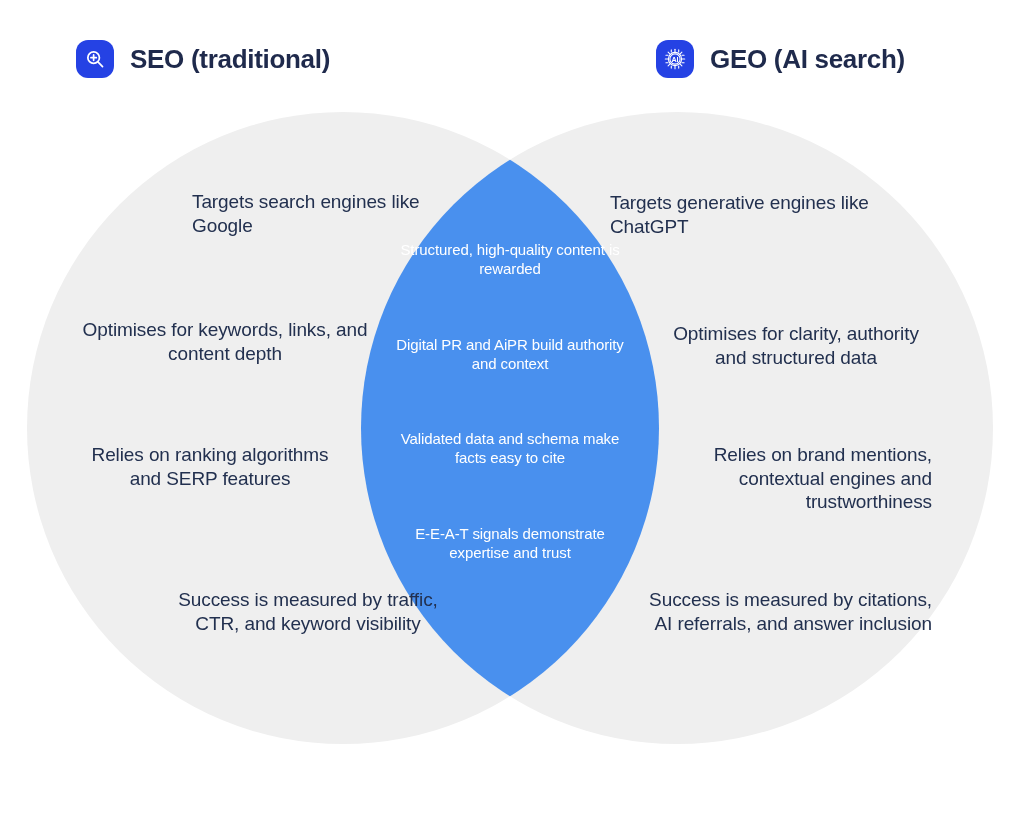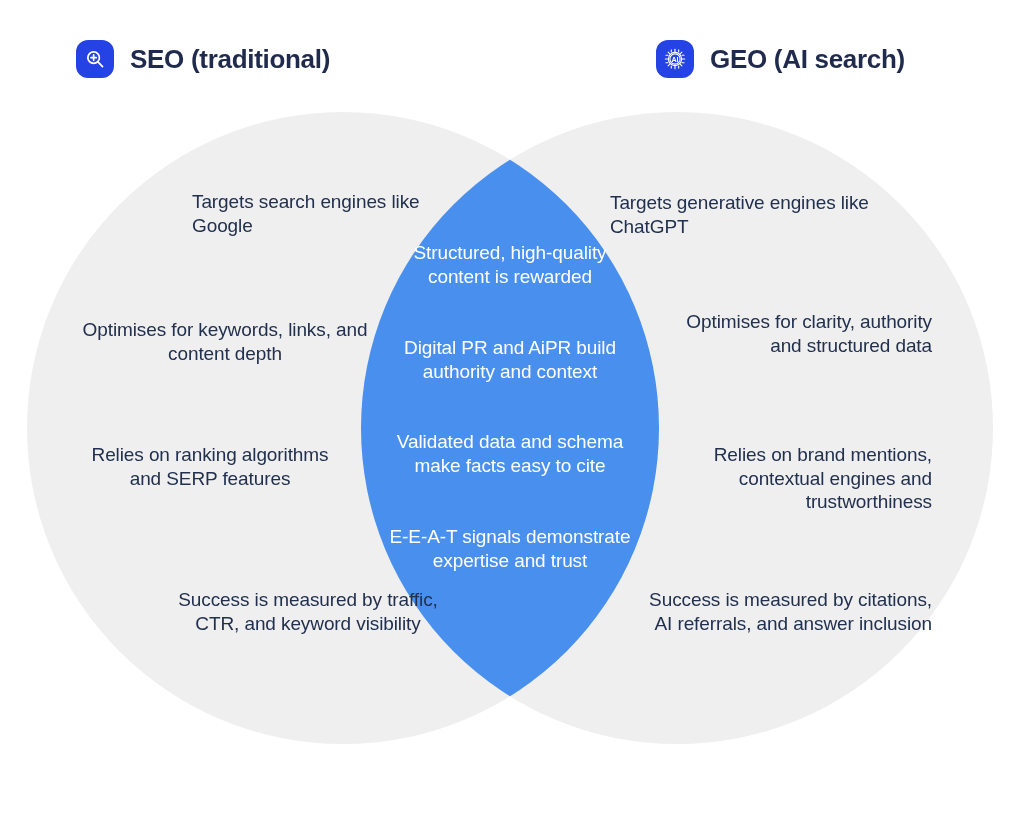--- a/index.html
+++ b/index.html
@@ -67,36 +67,36 @@
     font-size: 19px;
     line-height: 1.24;
     color: #22304F;
     letter-spacing: -0.1px;
   }
   .bullet.left  { text-align: center;  }
   .bullet.right { text-align: right; }
 
   .center-item {
     position: absolute;
-    font-size: 19px;
+    font-size: 15px;
     line-height: 1.24;
     color: #FFFFFF;
     text-align: center;
     letter-spacing: -0.1px;
   }
 
   
   #bullet-l-0 { left: 192px; top: 190px; width: 250px; text-align: left; }
   #bullet-l-1 { left: 80px;  top: 318px; width: 290px; }
   #bullet-l-2 { left: 80px;  top: 443px; width: 260px; }
   #bullet-l-3 { left: 168px; top: 588px; width: 280px; }
 
   
   #bullet-r-0 { left: 610px; top: 191px; width: 290px; text-align: left; }
-  #bullet-r-1 { left: 660px; top: 310px; width: 272px; }
+  #bullet-r-1 { left: 660px; top: 322px; width: 272px; text-align: center; }
   #bullet-r-2 { left: 650px; top: 443px; width: 282px; }
   #bullet-r-3 { left: 640px; top: 588px; width: 292px; }
 
   
   #center-0 { left: 385px; top: 241px; width: 250px; }
   #center-1 { left: 385px; top: 336px; width: 250px; }
   #center-2 { left: 385px; top: 430px; width: 250px; }
   #center-3 { left: 385px; top: 525px; width: 250px; }
 </style>
 </head>

